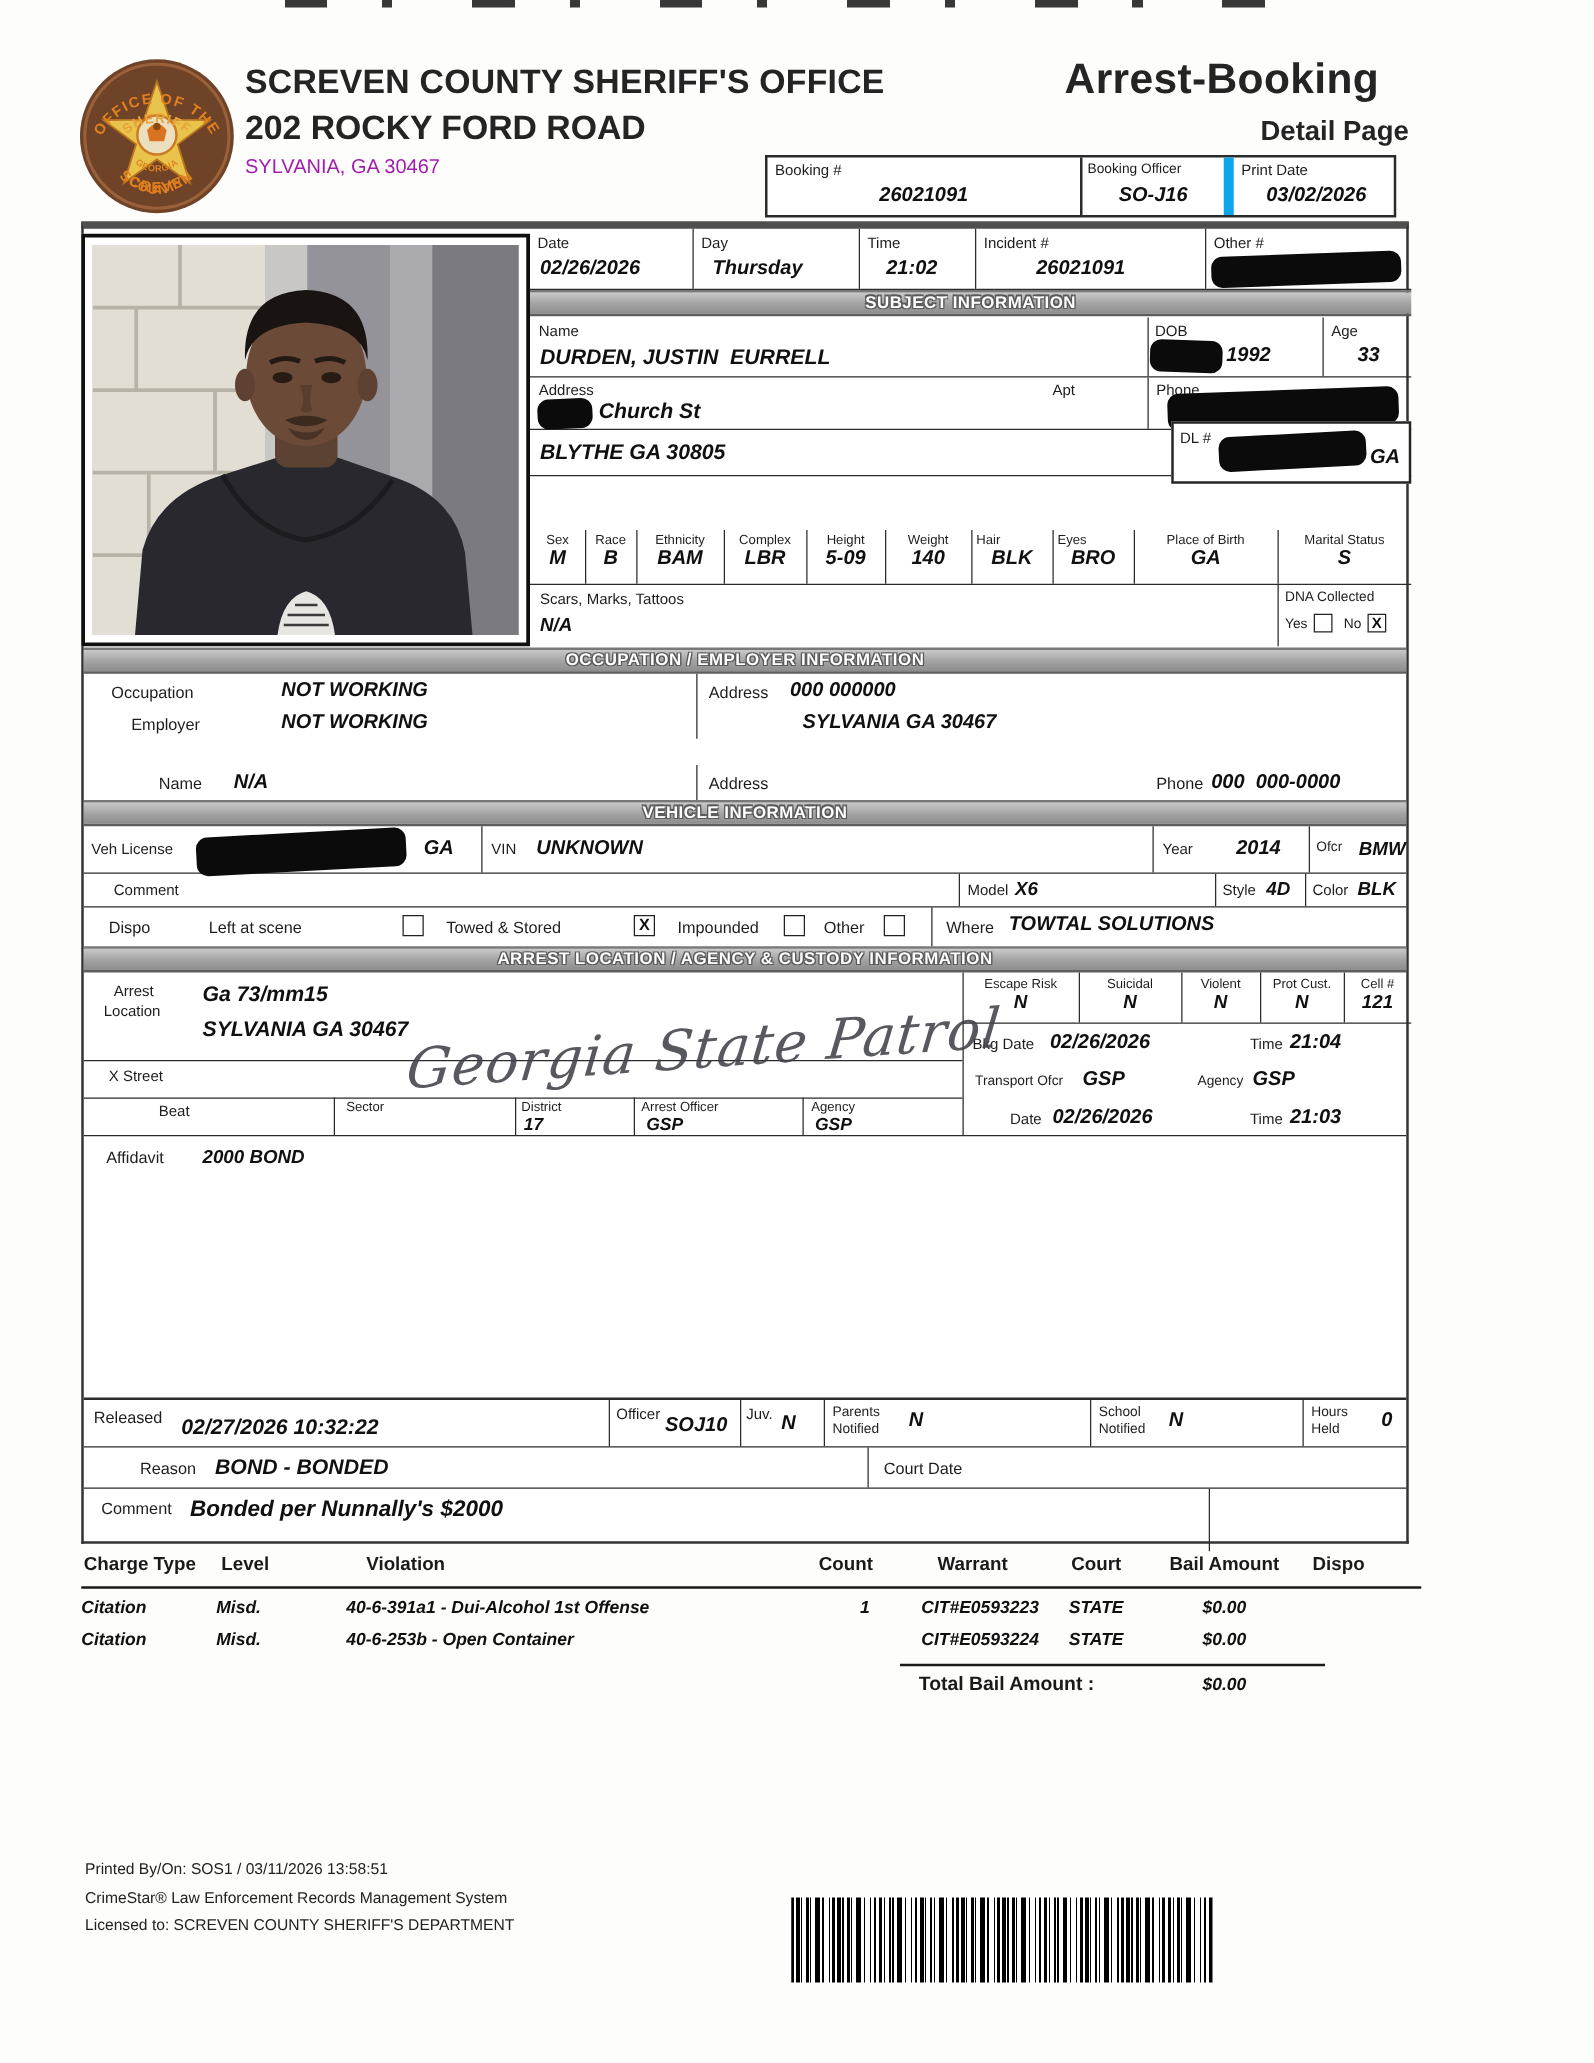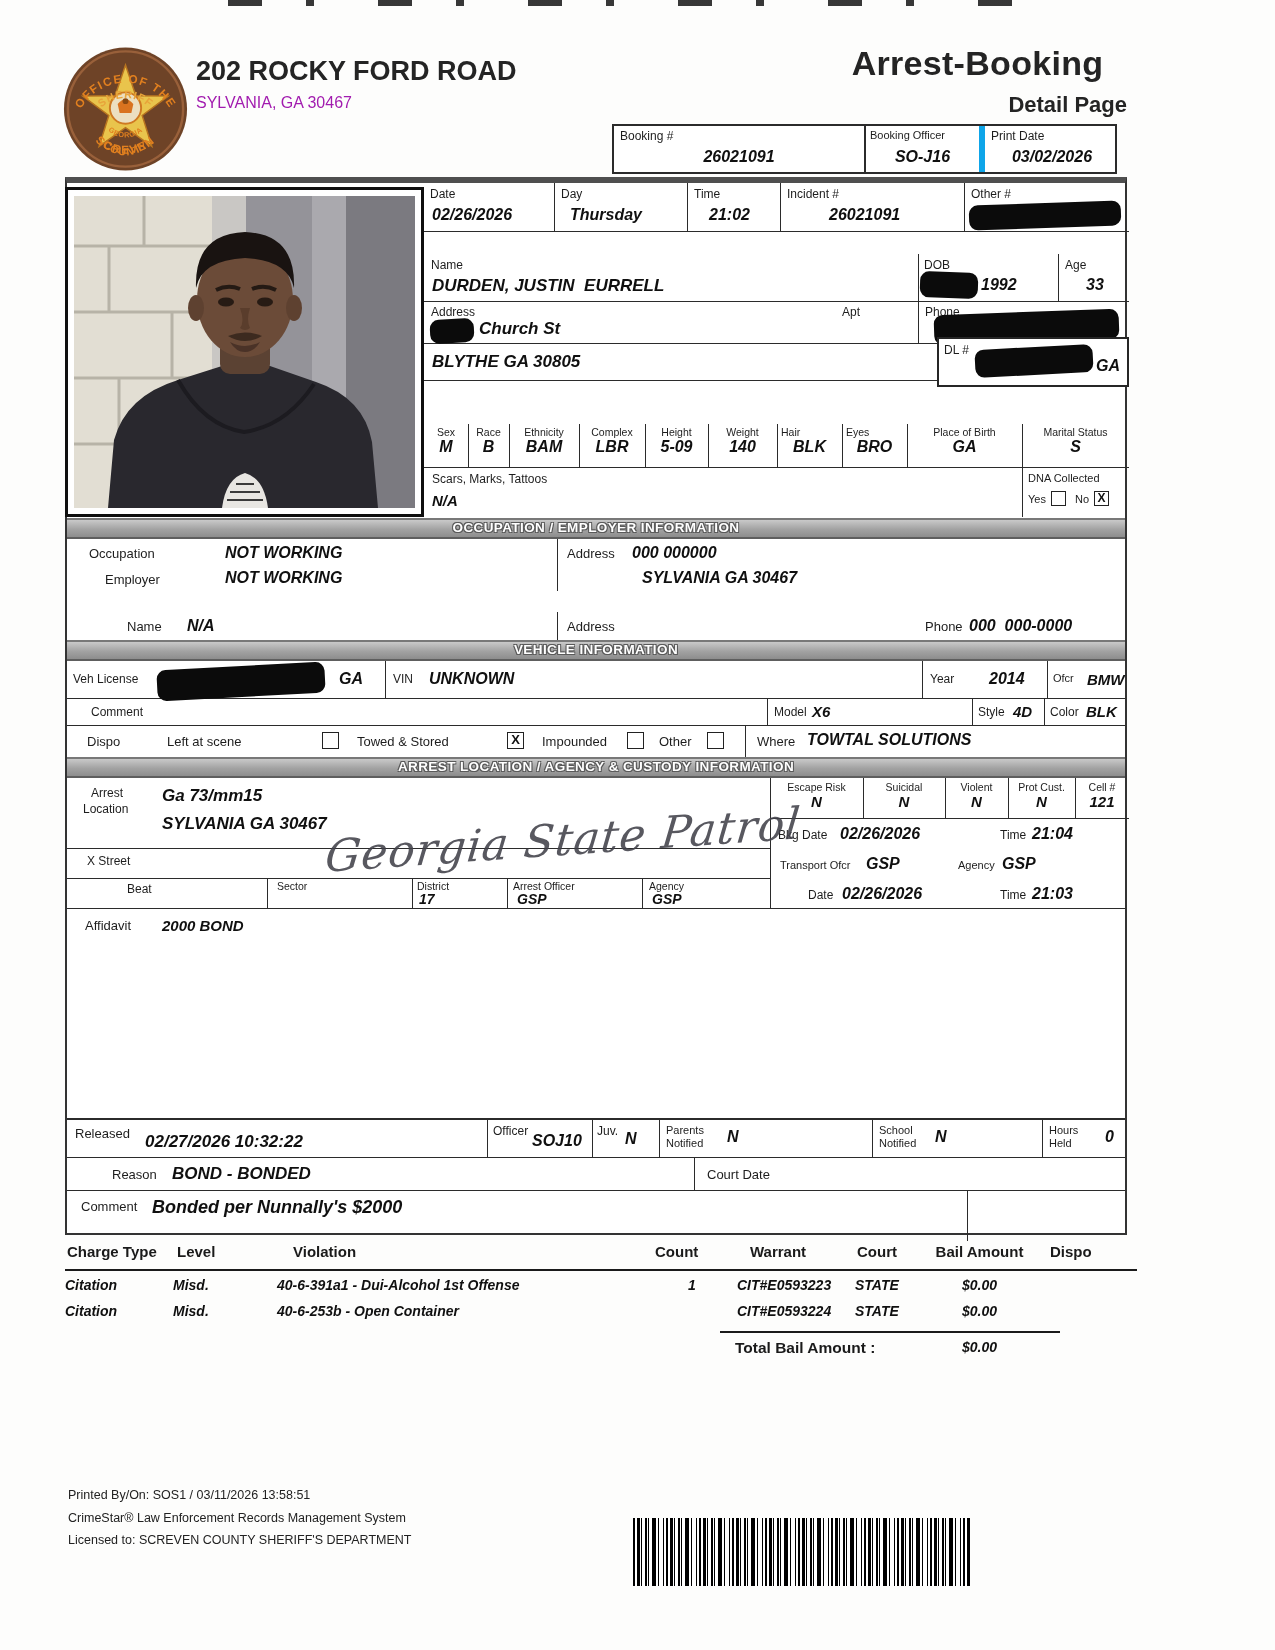--- a/index.html
+++ b/index.html
@@ -73,39 +73,40 @@
       <text font-family="Liberation Sans, sans-serif" font-size="12" font-weight="bold" fill="#e2801f" letter-spacing="1.5">
         <textPath href="#arcScreven" startOffset="50%" text-anchor="middle">SCREVEN</textPath>
       </text>
       <text font-family="Liberation Sans, sans-serif" font-size="11" font-weight="bold" fill="#e2801f" letter-spacing="1">
         <textPath href="#arcCounty" startOffset="50%" text-anchor="middle">COUNTY</textPath>
       </text>
     </svg>
   </div>
 
   <div class="abs" style="left:196px;top:50px">
+    <div style="font-size:27px;font-weight:700;color:#242424;letter-spacing:.2px">SCREVEN COUNTY SHERIFF'S OFFICE</div>
     <div style="font-size:27px;font-weight:700;color:#242424;margin-top:6px">202 ROCKY FORD ROAD</div>
     <div style="font-size:16px;color:#a21caf;margin-top:7px">SYLVANIA, GA 30467</div>
   </div>
 
   <div class="abs" style="left:828px;top:44px;width:299px">
     <div style="font-size:34px;font-weight:700;color:#242424;text-align:center;letter-spacing:.3px">Arrest-Booking</div>
     <div style="font-size:22px;font-weight:700;color:#242424;text-align:right;margin-top:9px">Detail Page</div>
   </div>
 
   <div class="abs" style="left:612px;top:124px;width:505px;height:50px;border:2.5px solid #2b2b2b;background:#fff">
     <div class="abs" style="left:0;top:0;bottom:0;width:250px">
       <span class="lbl abs" style="left:6px;top:3px">Booking #</span>
       <div class="val abs ctr" style="left:0;right:0;top:22px">26021091</div>
     </div>
     <div class="abs" style="left:250px;top:0;bottom:0;width:115px;border-left:2px solid #2b2b2b">
       <span class="lbl l11 abs" style="left:4px;top:3px">Booking Officer</span>
       <div class="val abs ctr" style="left:0;right:0;top:22px">SO-J16</div>
     </div>
-    <div class="abs" style="left:365px;top:0;bottom:0;width:140px;border-left:6px solid #0ea5e9">
+    <div class="abs" style="left:365px;top:0;bottom:0;width:140px;border-left:8px solid #0ea5e9">
       <span class="lbl abs" style="left:6px;top:3px">Print Date</span>
       <div class="val abs ctr" style="left:0;right:0;top:22px">03/02/2026</div>
     </div>
   </div>
 
   <div class="form">
 
     <div class="abs" style="left:-2px;top:4px;width:359px;height:330px;border:3px solid #0f0f0f;background:#fff;padding:6px;z-index:4">
       <svg viewBox="0 0 341 312" width="341" height="312">
         <rect x="0" y="0" width="341" height="312" fill="#8e8d92"></rect>
@@ -159,20 +160,21 @@
         <span class="lbl abs" style="left:270px;top:4px">Time</span>
         <span class="val abs" style="left:285px;top:23px">21:02</span>
         <div class="vl" style="left:356px"></div>
         <span class="lbl abs" style="left:363px;top:4px">Incident #</span>
         <span class="val abs" style="left:405px;top:23px">26021091</span>
         <div class="vl" style="left:540px"></div>
         <span class="lbl abs" style="left:547px;top:4px">Other #</span>
         <div class="redact" style="left:545px;top:20px;width:152px;height:25px;transform:rotate(-2deg)"></div>
       </div>
 
+      <div class="secbar" style="top:49px">SUBJECT INFORMATION</div>
 
       <div class="row" style="top:71px;height:48px;border-bottom:1.6px solid #2b2b2b">
         <span class="lbl abs" style="left:7px;top:4px">Name</span>
         <span class="val v17 abs pre" style="left:8px;top:22px">DURDEN, JUSTIN  EURRELL</span>
         <div class="vl" style="left:494px"></div>
         <span class="lbl abs" style="left:500px;top:4px">DOB</span>
         <div class="redact" style="left:496px;top:18px;width:58px;height:26px;transform:rotate(2deg)"></div>
         <span class="val abs" style="left:557px;top:22px">1992</span>
         <div class="vl" style="left:634px"></div>
         <span class="lbl abs" style="left:641px;top:4px">Age</span>

